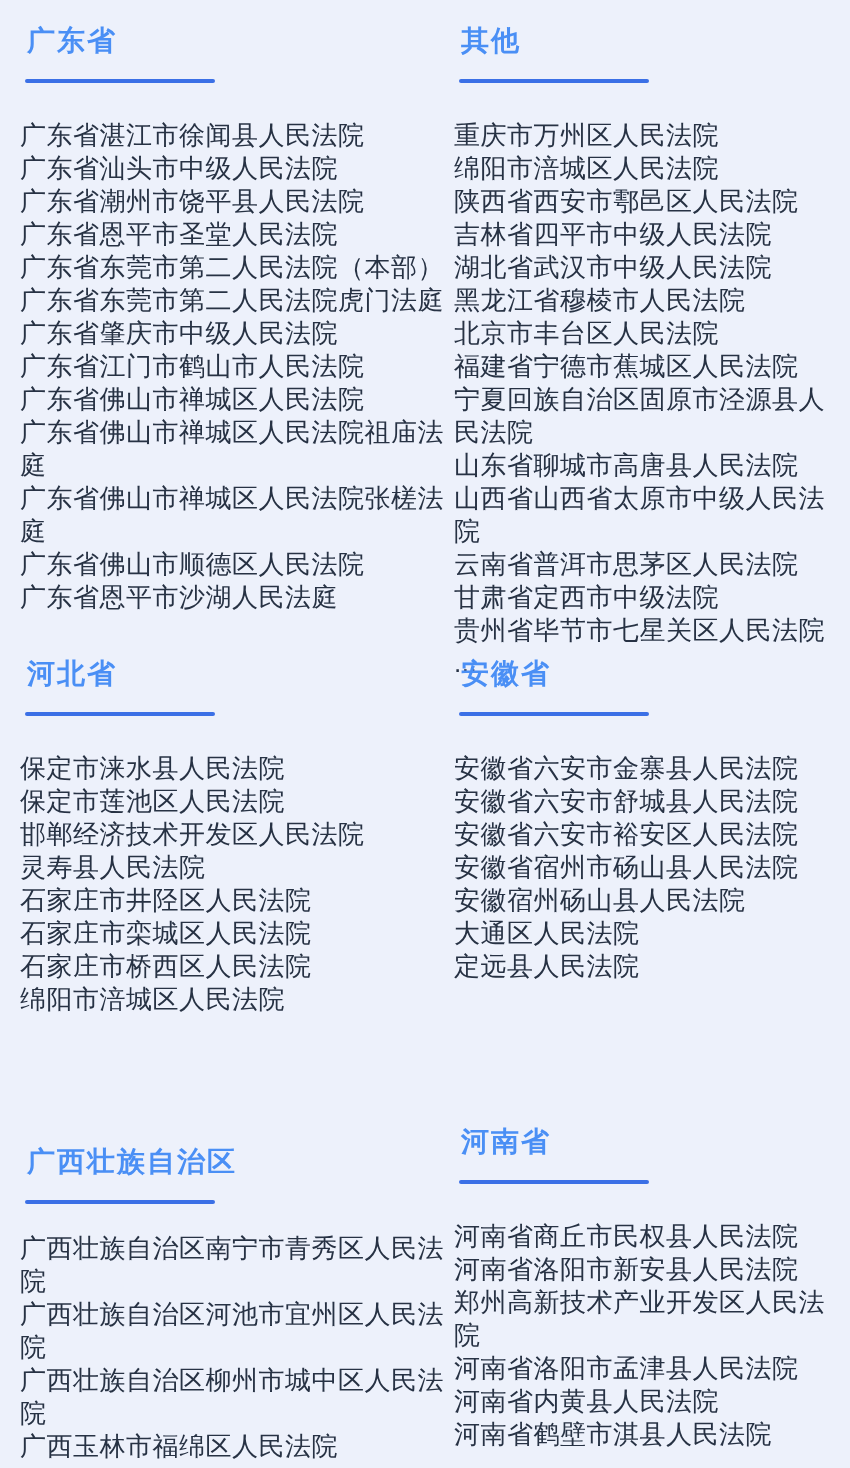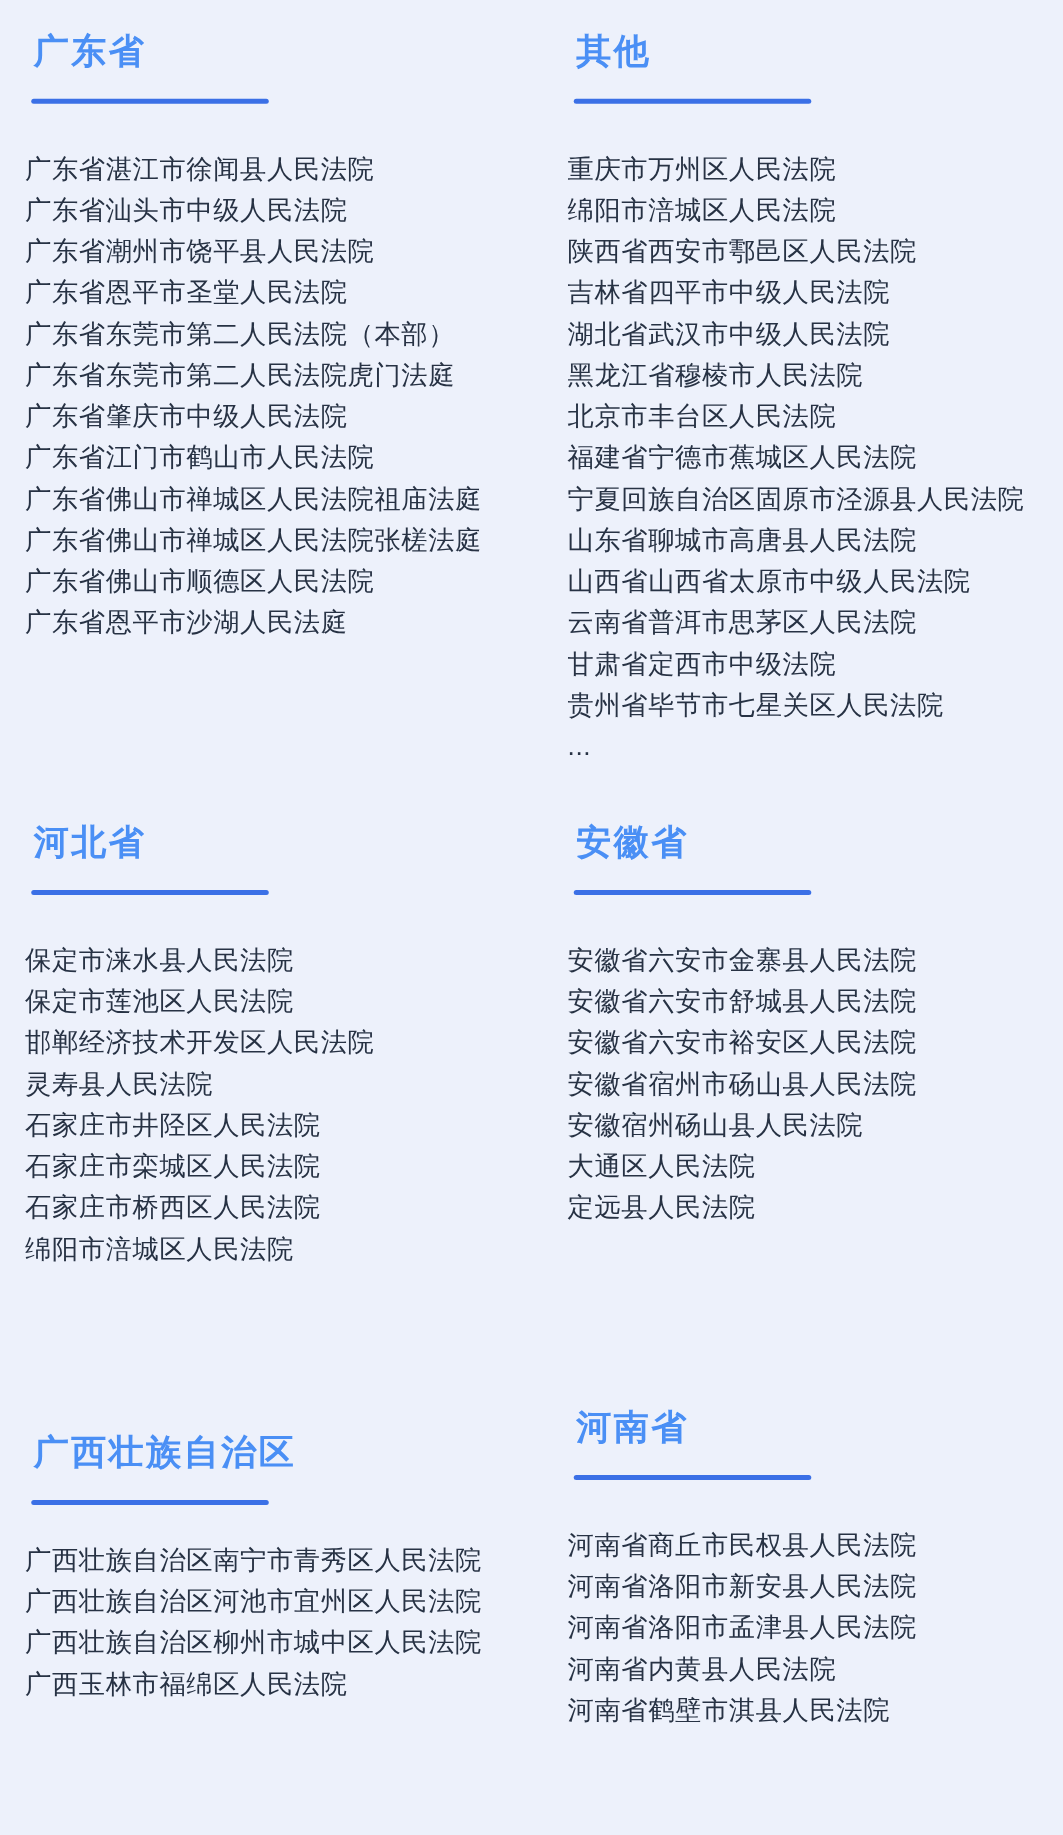--- a/index.html
+++ b/index.html
@@ -39,21 +39,21 @@
     width: 190px;
     height: 4px;
     margin: 24px 0 0 5px;
     background: #3B70E6;
     border-radius: 2px;
   }
   .sec ul {
     margin: 36px 0 0 0;
     padding: 0;
     list-style: none;
-    font-size: 21px;
+    font-size: 26px;
     line-height: 33px;
     letter-spacing: 0.5px;
     color: #273244;
   }
   
   .sec.offset-down h2 {
     margin-top: 20px;
   }
   .sec.offset-down ul {
     margin-top: 28px;
@@ -70,20 +70,21 @@
       <div class="underline"></div>
       <ul>
           <li>广东省湛江市徐闻县人民法院</li>
           <li>广东省汕头市中级人民法院</li>
           <li>广东省潮州市饶平县人民法院</li>
           <li>广东省恩平市圣堂人民法院</li>
           <li>广东省东莞市第二人民法院（本部）</li>
           <li>广东省东莞市第二人民法院虎门法庭</li>
           <li>广东省肇庆市中级人民法院</li>
           <li>广东省江门市鹤山市人民法院</li>
+          <li>广东省佛山市禅城区人民法院</li>
           <li>广东省佛山市禅城区人民法院祖庙法庭</li>
           <li>广东省佛山市禅城区人民法院张槎法庭</li>
           <li>广东省佛山市顺德区人民法院</li>
           <li>广东省恩平市沙湖人民法庭</li>
         </ul>
     </section>
 
     <section class="sec">
       <h2>其他</h2>
       <div class="underline"></div>
@@ -145,20 +146,21 @@
           <li>广西玉林市福绵区人民法院</li>
         </ul>
     </section>
 
     <section class="sec">
       <h2>河南省</h2>
       <div class="underline"></div>
       <ul>
           <li>河南省商丘市民权县人民法院</li>
           <li>河南省洛阳市新安县人民法院</li>
+          <li>郑州高新技术产业开发区人民法院</li>
           <li>河南省洛阳市孟津县人民法院</li>
           <li>河南省内黄县人民法院</li>
           <li>河南省鹤壁市淇县人民法院</li>
         </ul>
     </section>
 
   </div>
 </div>
 
 </body></html>

